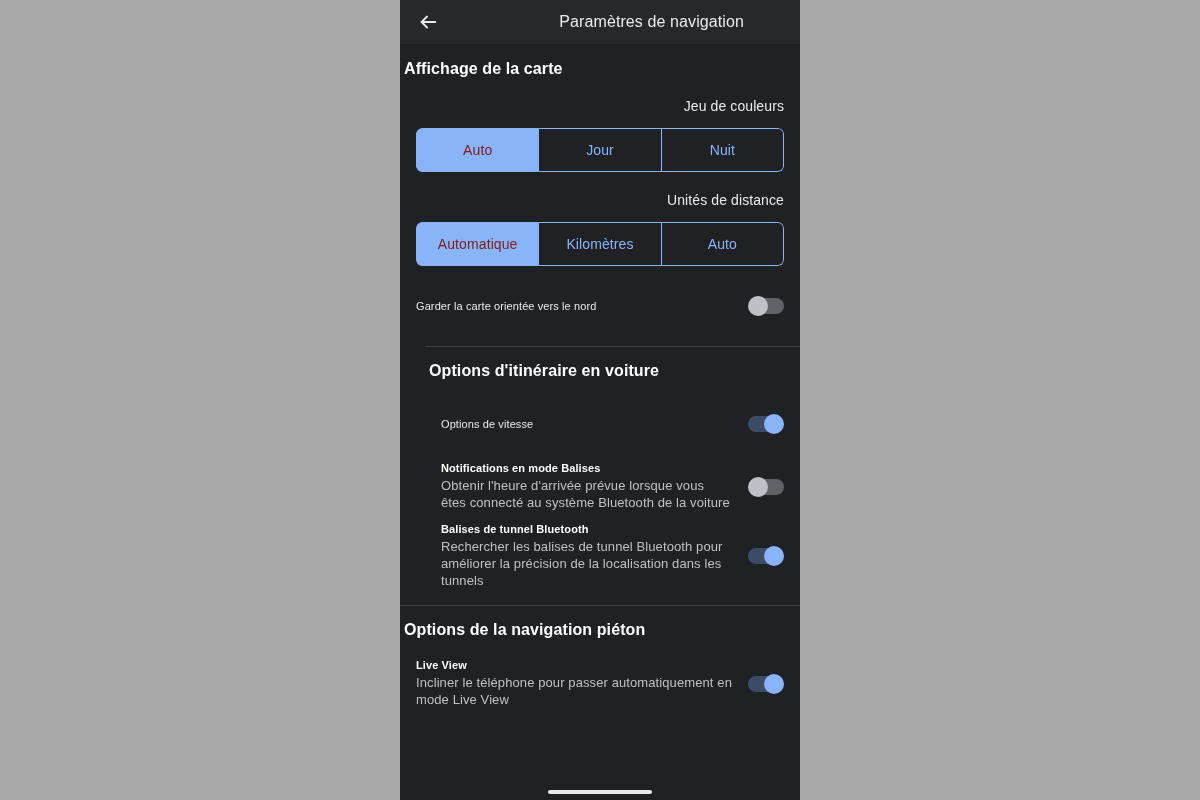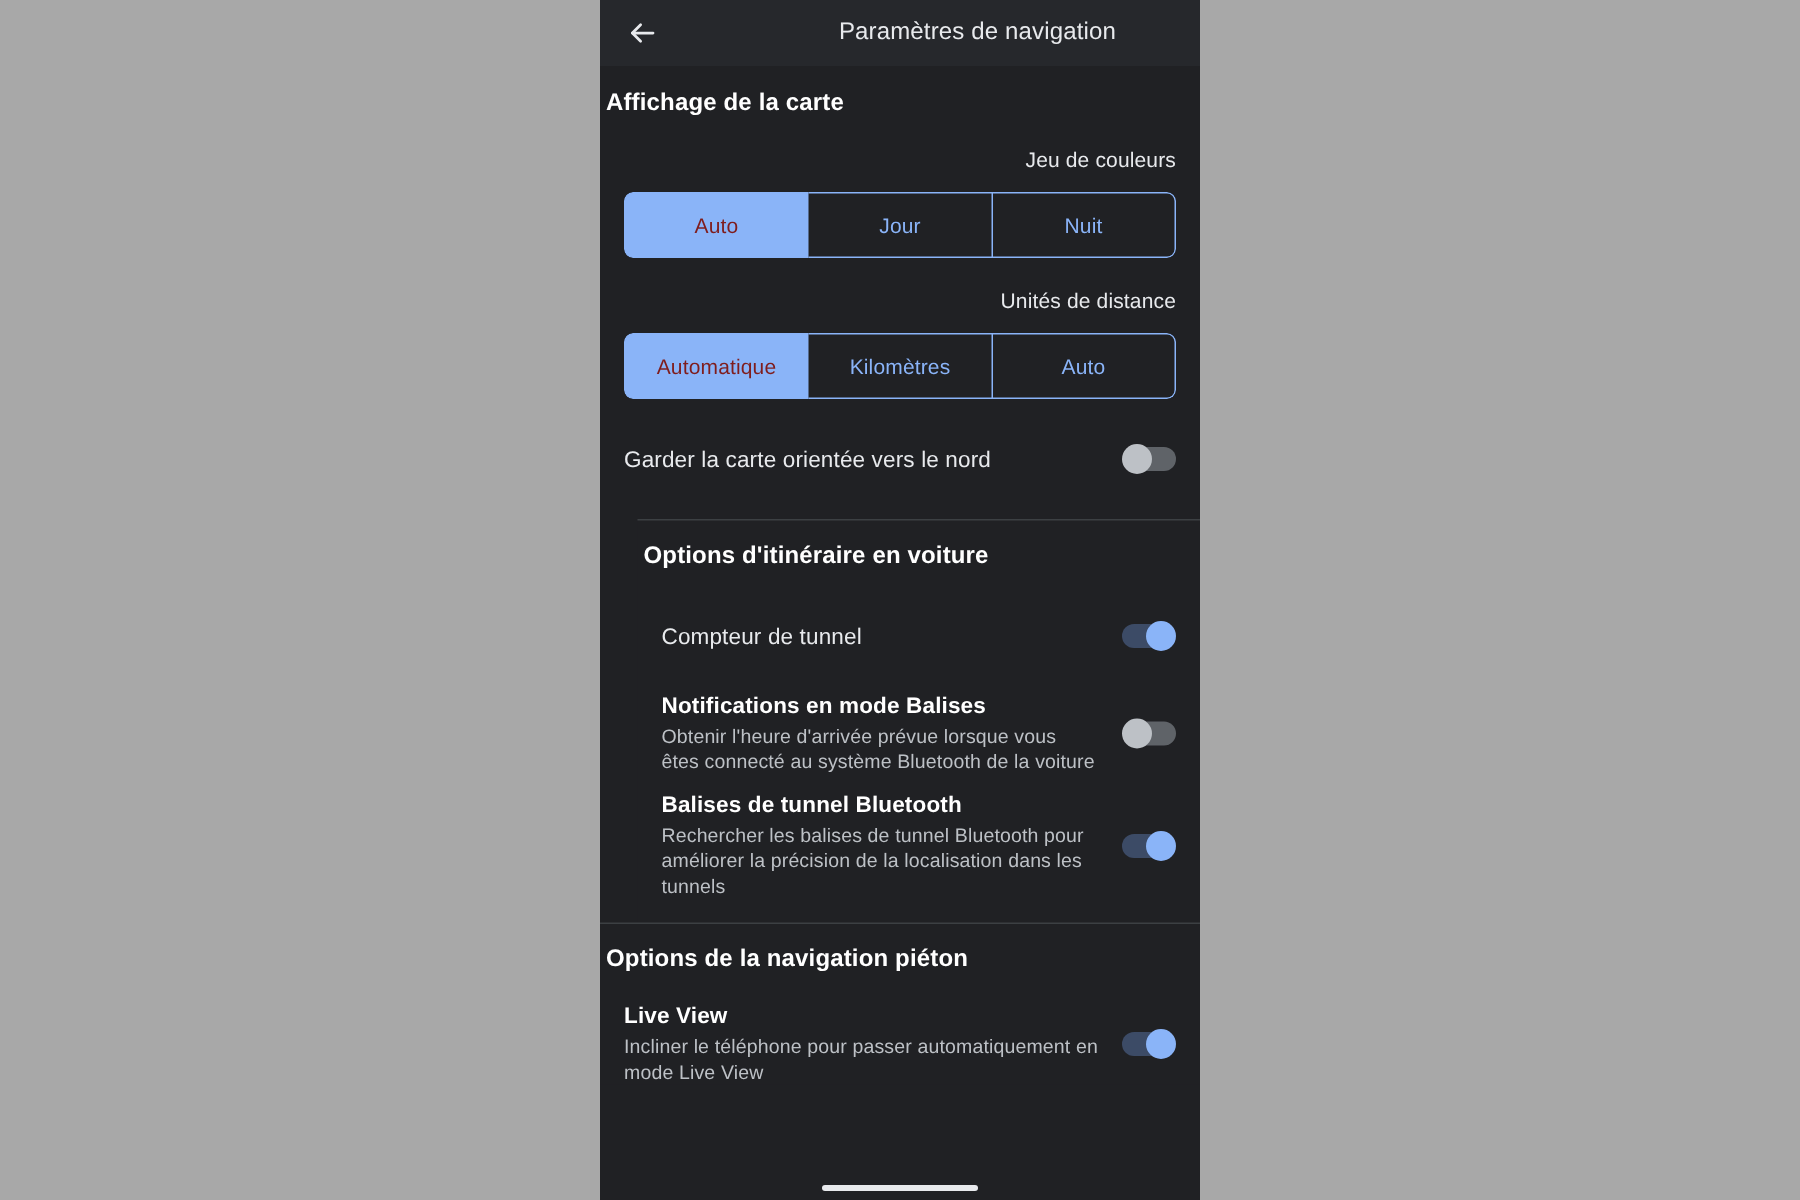--- a/index.html
+++ b/index.html
@@ -123,21 +123,21 @@
     align-items: center;
     padding: 0 16px;
     min-height: 48px;
   }
   .row-text {
     flex: 1 1 auto;
     padding-right: 16px;
   }
   .row-title {
     color: #e8eaed;
-    font-size: 15px;
+    font-size: 11px;
     letter-spacing: .1px;
   }
   .row-title.strong {
     font-weight: bold;
     color: #ffffff;
   }
   .row-desc {
     color: #bdc1c6;
     font-size: 13px;
     line-height: 17px;
@@ -244,21 +244,21 @@
         <div class="thumb"></div>
       </div>
     </div>
   </div>
 
   <div class="section pad-t-16 pad-b-16">
     <div class="section-title">Options d'itinéraire en voiture</div>
 
     <div class="row pad-t-20">
       <div class="row-text">
-        <div class="row-title">Compteur de tunnel</div>
+        <div class="row-title">Options de vitesse</div>
       </div>
       <div class="switch on">
         <div class="track"></div>
         <div class="thumb"></div>
       </div>
     </div>
 
     <div class="row pad-t-14">
       <div class="row-text">
         <div class="row-title strong">Notifications en mode Balises</div>

